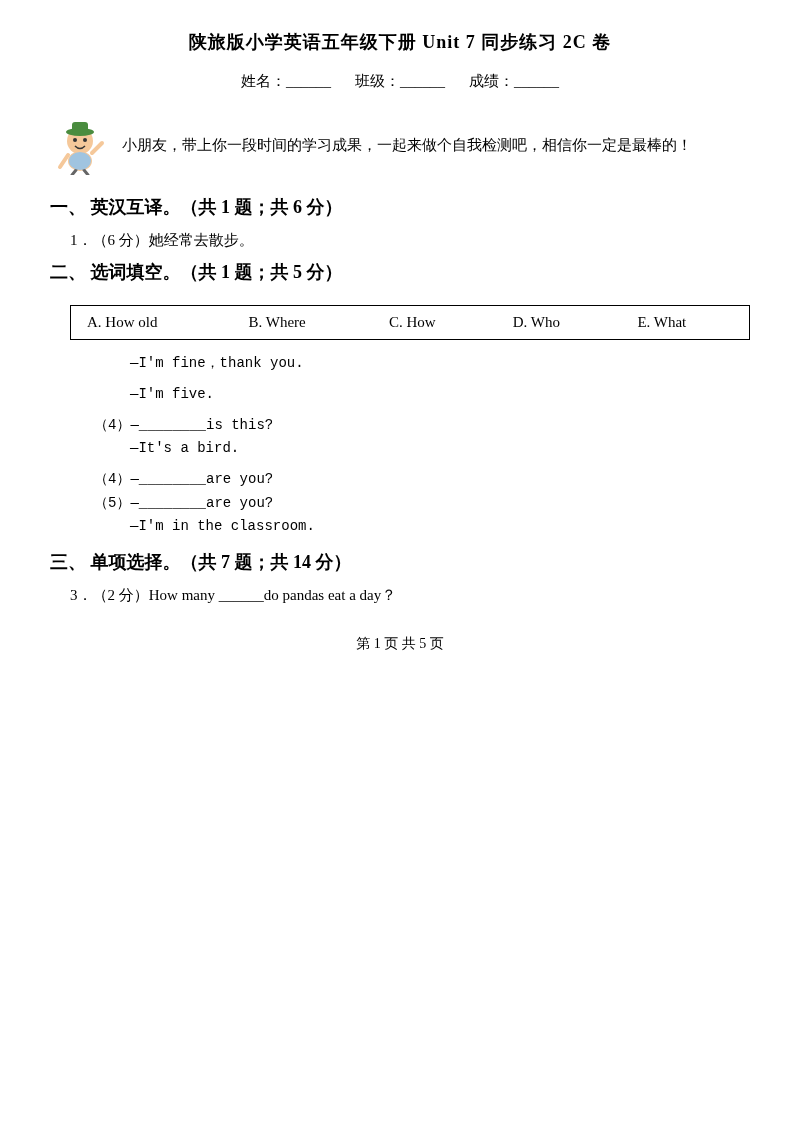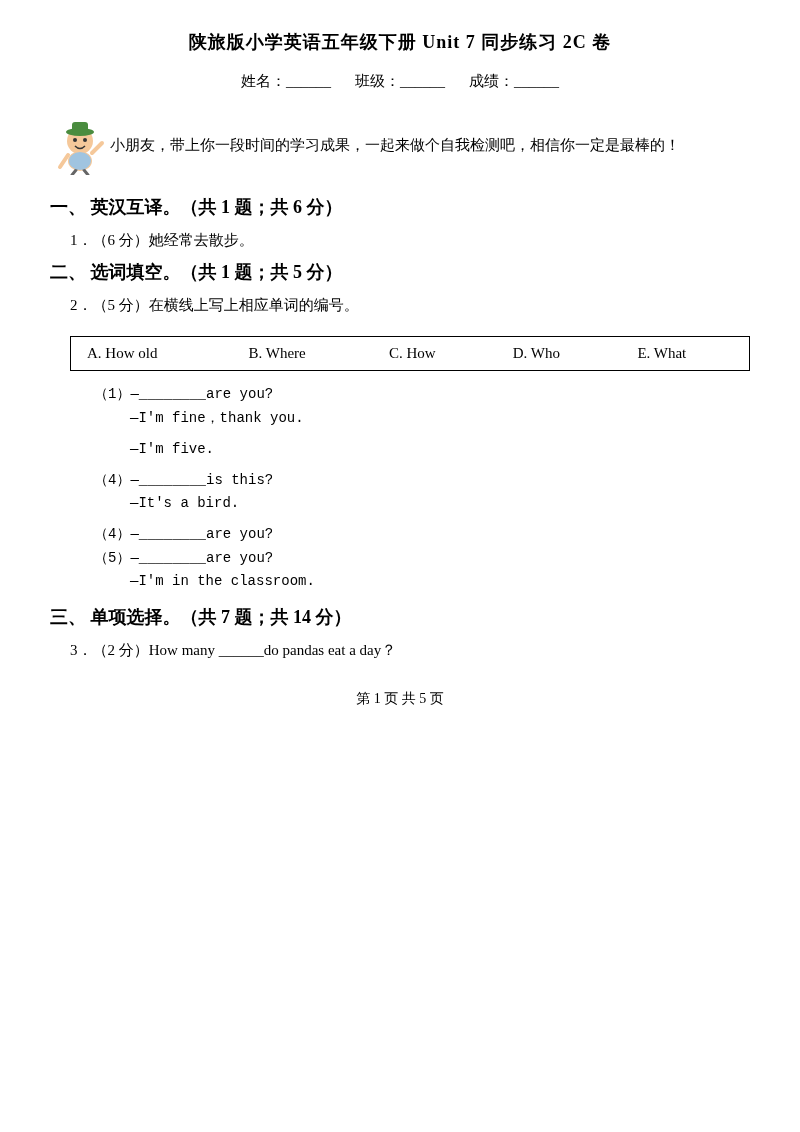--- a/index.html
+++ b/index.html
@@ -30,20 +30,21 @@
       margin-bottom: 24px;
       font-size: 15px;
     }
     .student-info span {
       white-space: nowrap;
     }
     .mascot-section {
       display: flex;
       align-items: center;
       margin-bottom: 20px;
+      gap: 12px;
     }
     .mascot-text {
       font-size: 15px;
     }
     .section-header {
       font-size: 18px;
       font-weight: bold;
       margin-bottom: 12px;
       margin-top: 10px;
     }
@@ -142,37 +143,35 @@
   <span class="mascot-text">小朋友，带上你一段时间的学习成果，一起来做个自我检测吧，相信你一定是最棒的！</span>
 </div>
 
 <div class="section-header">一、 英汉互译。（共 1 题；共 6 分）</div>
 <div class="question-block">
   <div class="question-label">1．（6 分）她经常去散步。</div>
 </div>
 
 <div class="section-header">二、 选词填空。（共 1 题；共 5 分）</div>
 <div class="question-block">
-  <div class="question-label">2．（5 分）在横线上写上相应单词的编号。</div>
 
   <table class="word-table">
     <tbody>
         <tr>
       <td>A. How old</td>
       <td>B. Where</td>
       <td>C. How</td>
       <td>D. Who</td>
       <td>E. What</td>
     </tr>
   </tbody>
     </table>
 
   <div class="fill-blank-group">
 
-    <div class="fill-blank-item">（1）—________are you?</div>
     <div class="fill-blank-answer">—I'm fine，thank you.</div>
 
     <div class="fill-blank-answer">—I'm five.</div>
 
     <div class="fill-blank-item">（4）—________is this?</div>
     <div class="fill-blank-answer">—It's a bird.</div>
 
     <div class="fill-blank-item">（4）—________are you?</div>
 
     <div class="fill-blank-item">（5）—________are you?</div>

